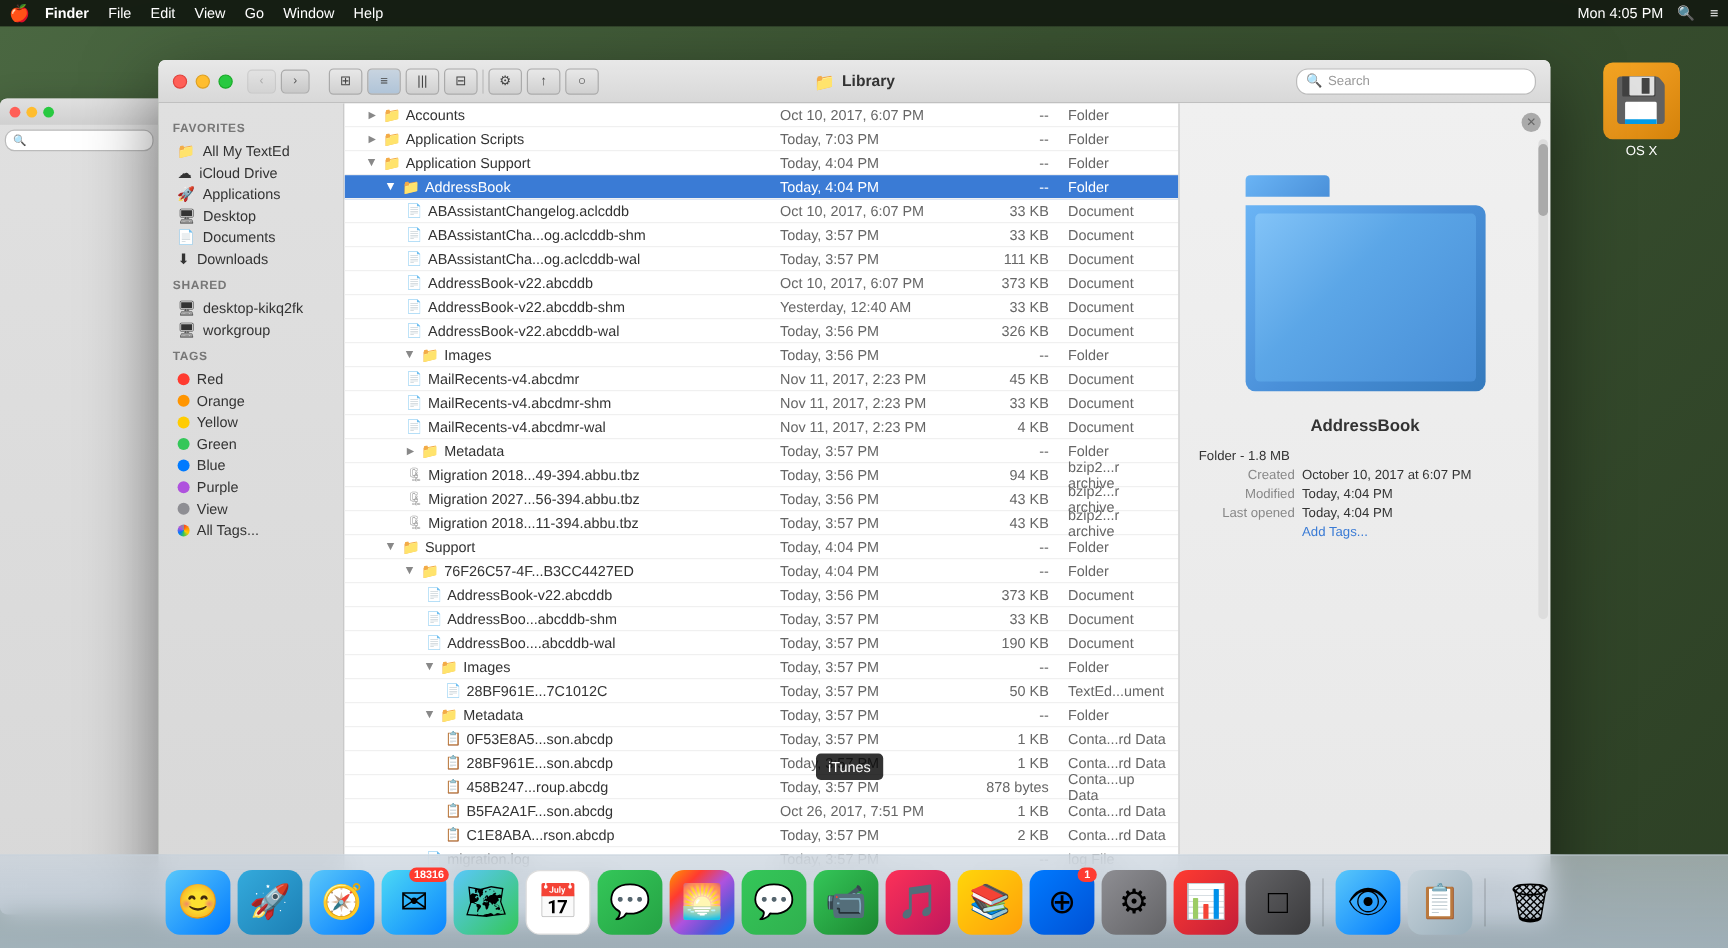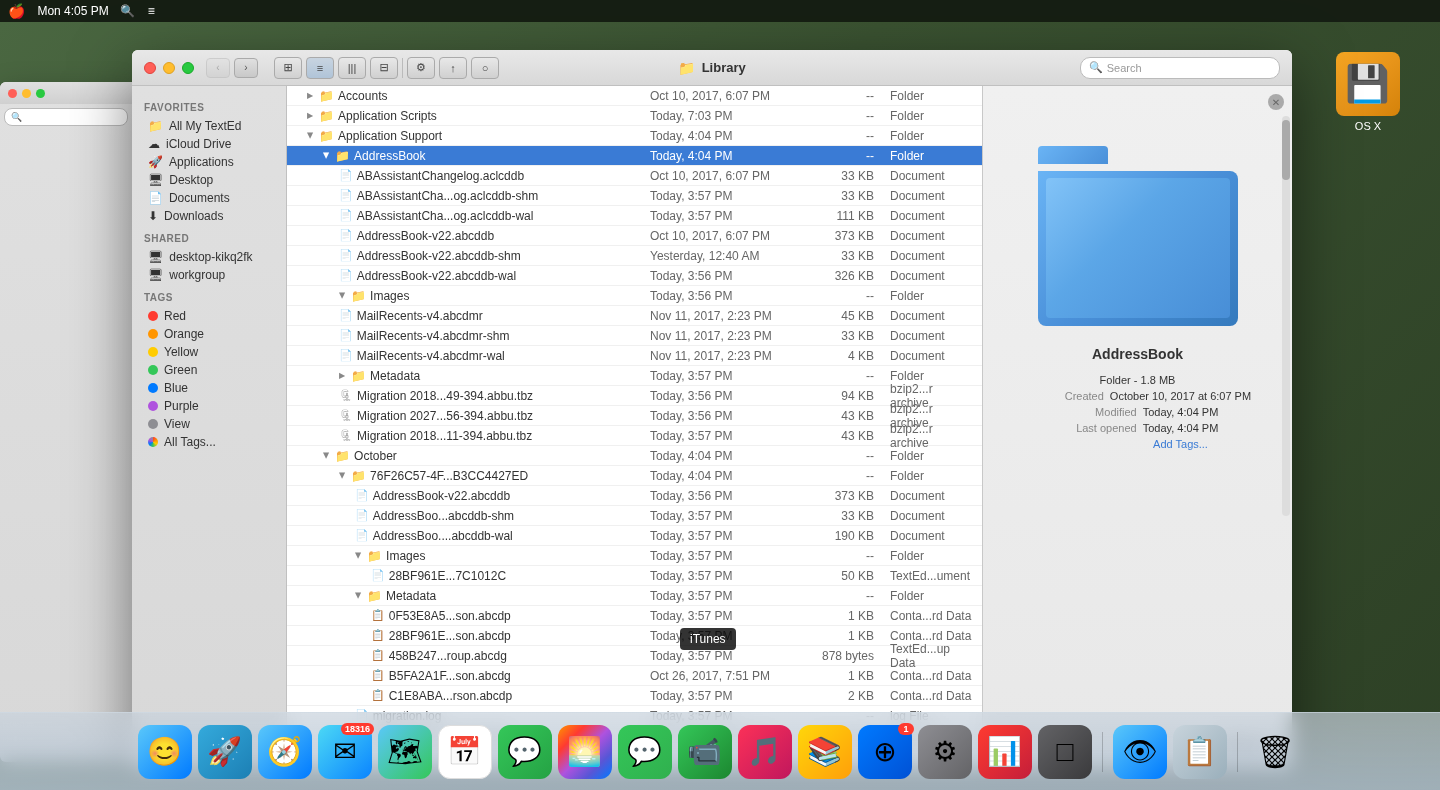--- a/index.html
+++ b/index.html
@@ -464,21 +464,20 @@
     }
     .preview-info {
       width: 100%;
       font-size: 11px;
       color: #555;
     }
     .preview-row {
       display: flex;
       margin-bottom: 4px;
       gap: 6px;
-      justify-content: center;
     }
     .preview-label {
       color: #888;
       width: 80px;
       text-align: right;
       flex-shrink: 0;
     }
     .preview-value { color: #333; }
     .preview-link { color: #3a7bd5; text-decoration: none; cursor: pointer; }
     .manage-btn {
@@ -587,20 +586,29 @@
     .dock-activity { background: linear-gradient(135deg, #ff3b30, #c41e3a); }
     .dock-fusion { background: linear-gradient(135deg, #636366, #3a3a3c); }
     .dock-preview { background: linear-gradient(135deg, #5ac8fa, #007aff); }
     .dock-trash { background: transparent; }
   </style>
 </head>
 <body>
 
 <div class="menubar">
   <span class="menubar-apple">🍎</span>
+  <div class="menubar-items">
+    <span class="menubar-item bold">Finder</span>
+    <span class="menubar-item">File</span>
+    <span class="menubar-item">Edit</span>
+    <span class="menubar-item">View</span>
+    <span class="menubar-item">Go</span>
+    <span class="menubar-item">Window</span>
+    <span class="menubar-item">Help</span>
+  </div>
   <div class="menubar-right">
     <span>Mon 4:05 PM</span>
     <span>🔍</span>
     <span>≡</span>
   </div>
 </div>
 
 <div class="desktop">
 
   <div class="osx-icon">
@@ -922,21 +930,21 @@
             </div>
             <div class="file-modified">Today, 3:57 PM</div>
             <div class="file-size">43 KB</div>
             <div class="file-kind">bzip2...r archive</div>
           </div>
 
           <div class="file-row">
             <div class="file-name indent-2">
               <span class="triangle expanded">▶</span>
               <span class="folder-icon">📁</span>
-              <span>October</span>
+              <span>Support</span>
             </div>
             <div class="file-modified">Today, 4:04 PM</div>
             <div class="file-size">--</div>
             <div class="file-kind">Folder</div>
           </div>
 
           <div class="file-row">
             <div class="file-name indent-3">
               <span class="triangle expanded">▶</span>
               <span class="folder-icon">📁</span>
@@ -1029,21 +1037,21 @@
             <div class="file-kind">Conta...rd Data</div>
           </div>
 
           <div class="file-row">
             <div class="file-name" style="padding-left:84px;">
               <span class="file-icon">📋</span>
               <span>458B247...roup.abcdg</span>
             </div>
             <div class="file-modified">Today, 3:57 PM</div>
             <div class="file-size">878 bytes</div>
-            <div class="file-kind">TextEd...up Data</div>
+            <div class="file-kind">Conta...up Data</div>
           </div>
 
           <div class="file-row">
             <div class="file-name" style="padding-left:84px;">
               <span class="file-icon">📋</span>
               <span>B5FA2A1F...son.abcdg</span>
             </div>
             <div class="file-modified">Oct 26, 2017, 7:51 PM</div>
             <div class="file-size">1 KB</div>
             <div class="file-kind">Conta...rd Data</div>

